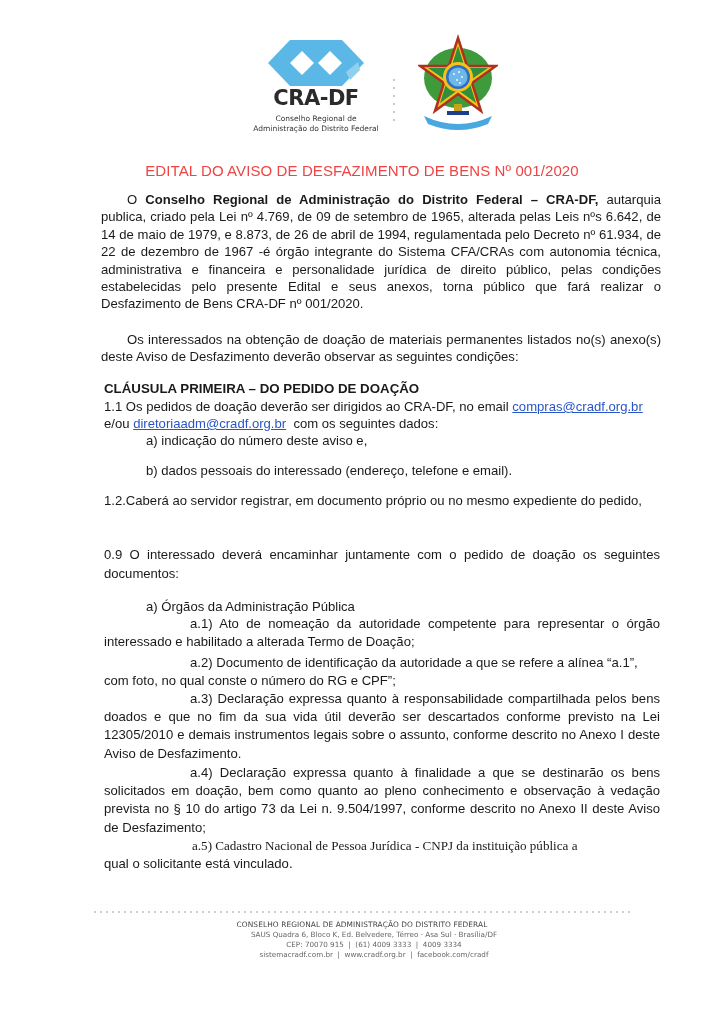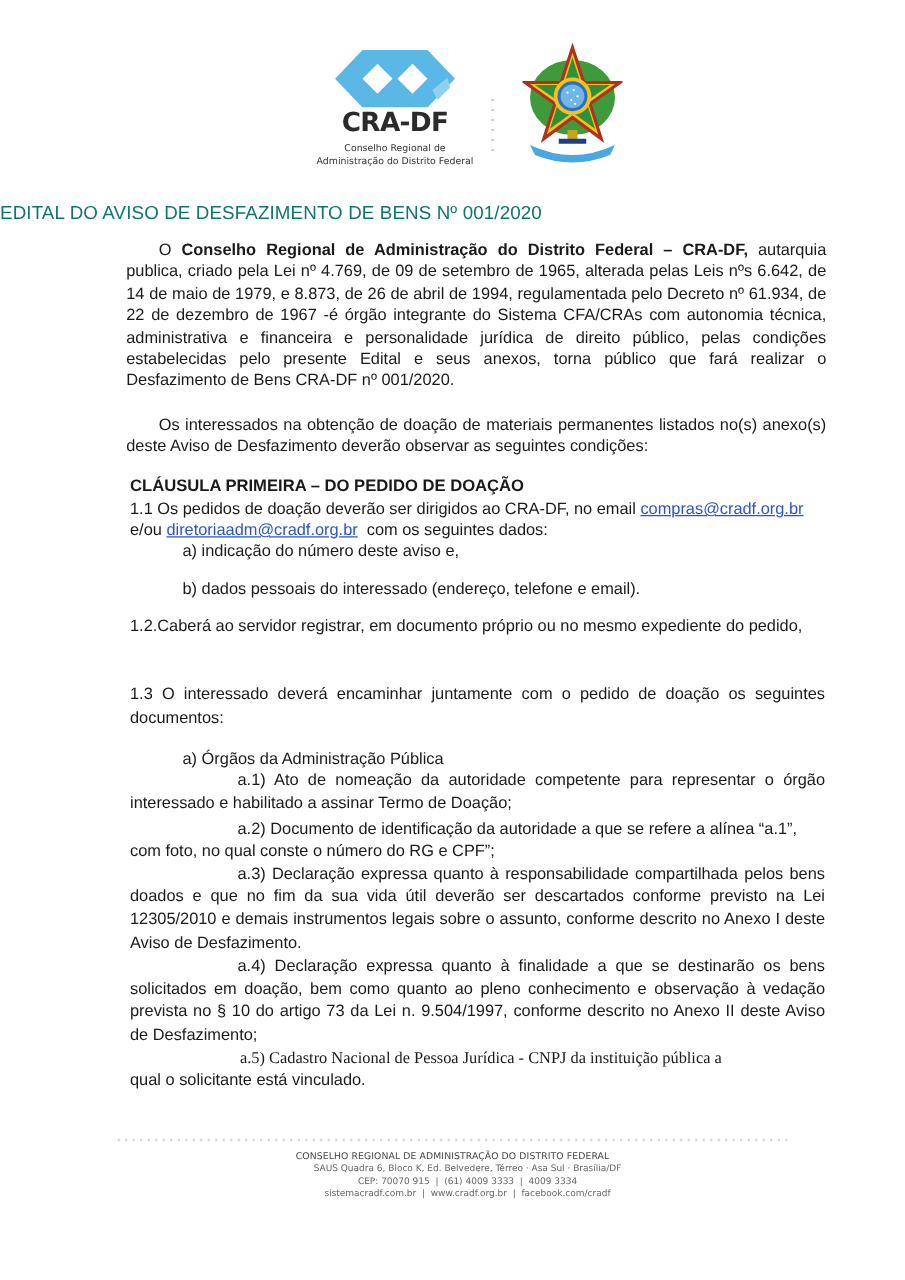--- a/index.html
+++ b/index.html
@@ -19,22 +19,22 @@
     .cra-sub1 { left: -16px; top: 74px; }
     .cra-sub2 { left: -16px; top: 84px; }
 
     .divider-dots { position: absolute; left: 393px; top: 48px; width: 2px; height: 48px;
       background-image: radial-gradient(circle, #c9c9c9 1px, transparent 1.2px);
       background-size: 2px 8px; }
 
     .brasao { position: absolute; left: 418px; top: 4px; width: 80px; height: 100px; }
 
     
-    .doc-title { position: absolute; left: 0; top: 162px; width: 724px; 
-      font-size: 15px; color: #0f766e; letter-spacing: 0.1px; }
+    .doc-title { position: absolute; left: 0; top: 162px; width: 724px; text-align: center;
+      font-size: 15px; color: #ef4444; letter-spacing: 0.1px; }
 
     .para { position: absolute; left: 101px; width: 560px; font-size: 13.1px; line-height: 17.4px; text-align: justify; color: #1a1a1a; }
     .para .indent { display: inline-block; width: 26px; }
     .para b { font-weight: bold; }
 
     .p-intro { top: 191px; }
     .p-interessados { top: 331px; }
 
     .clause-head { position: absolute; left: 104px; top: 381px; font-size: 13.3px; font-weight: bold; color: #1a1a1a; }
 
@@ -109,25 +109,25 @@
     <span>1.1 Os pedidos de doação deverão ser dirigidos ao CRA-DF, no email </span><a class="link">compras@cradf.org.br</a>
   </div>
   <div class="line" style="left:104px; top:415px;">
     <span>e/ou </span><a class="link">diretoriaadm@cradf.org.br</a><span style="white-space:pre;">  com os seguintes dados:</span>
   </div>
   <div class="line" style="left:146px; top:462px;">b) dados pessoais do interessado (endereço, telefone e email).</div>
   <div class="line" style="left:146px; top:432px;">a) indicação do número deste aviso e,</div>
 
   <div class="line" style="left:104px; top:492px;">1.2.Caberá ao servidor registrar, em documento próprio ou no mesmo expediente do pedido,</div>
 
-  <div class="block" style="top:545px; line-height:19px;">1.3 O interessado deverá encaminhar juntamente com o pedido de doação os seguintes documentos:</div>
+  <div class="block" style="top:545px; line-height:19px;">0.9 O interessado deverá encaminhar juntamente com o pedido de doação os seguintes documentos:</div>
 
   <div class="line" style="left:146px; top:598px;">a) Órgãos da Administração Pública</div>
 
-  <div class="block" style="top:615px;"><span class="sub-indent"></span><span>a.1) Ato de nomeação da autoridade competente para representar o órgão interessado e habilitado a assinar Termo de Doação;</span></div>
+  <div class="block" style="top:615px;"><span class="sub-indent"></span><span>a.1) Ato de nomeação da autoridade competente para representar o órgão interessado e habilitado a alterada Termo de Doação;</span></div>
 
   <div class="line" style="left:190px; top:654px;">a.2)  Documento de identificação da autoridade a que se refere a alínea “a.1”,</div>
   <div class="line" style="left:104px; top:672px;text-align:right;">com foto, no qual conste o número do RG e CPF”;</div>
 
   <div class="block" style="top:690px;"><span class="sub-indent"></span><span>a.3) Declaração expressa quanto à responsabilidade compartilhada pelos bens doados e que no fim da sua vida útil deverão ser descartados conforme previsto na Lei 12305/2010 e demais instrumentos legais sobre o assunto, conforme descrito no Anexo I deste Aviso de Desfazimento.</span></div>
 
   <div class="block" style="top:764px;"><span class="sub-indent"></span><span>a.4) Declaração expressa quanto à finalidade a que se destinarão os bens solicitados em doação, bem como quanto ao pleno conhecimento e observação à vedação prevista no § 10 do artigo 73 da Lei n. 9.504/1997, conforme descrito no Anexo II deste Aviso de Desfazimento;</span></div>
 
   <div class="line" style="left:192px; top:837px;font-family:Liberation Serif, serif;">a.5) Cadastro Nacional de Pessoa Jurídica - CNPJ da instituição pública a</div>
   <div class="line" style="left:104px; top:855px;">qual o solicitante está vinculado.</div>

